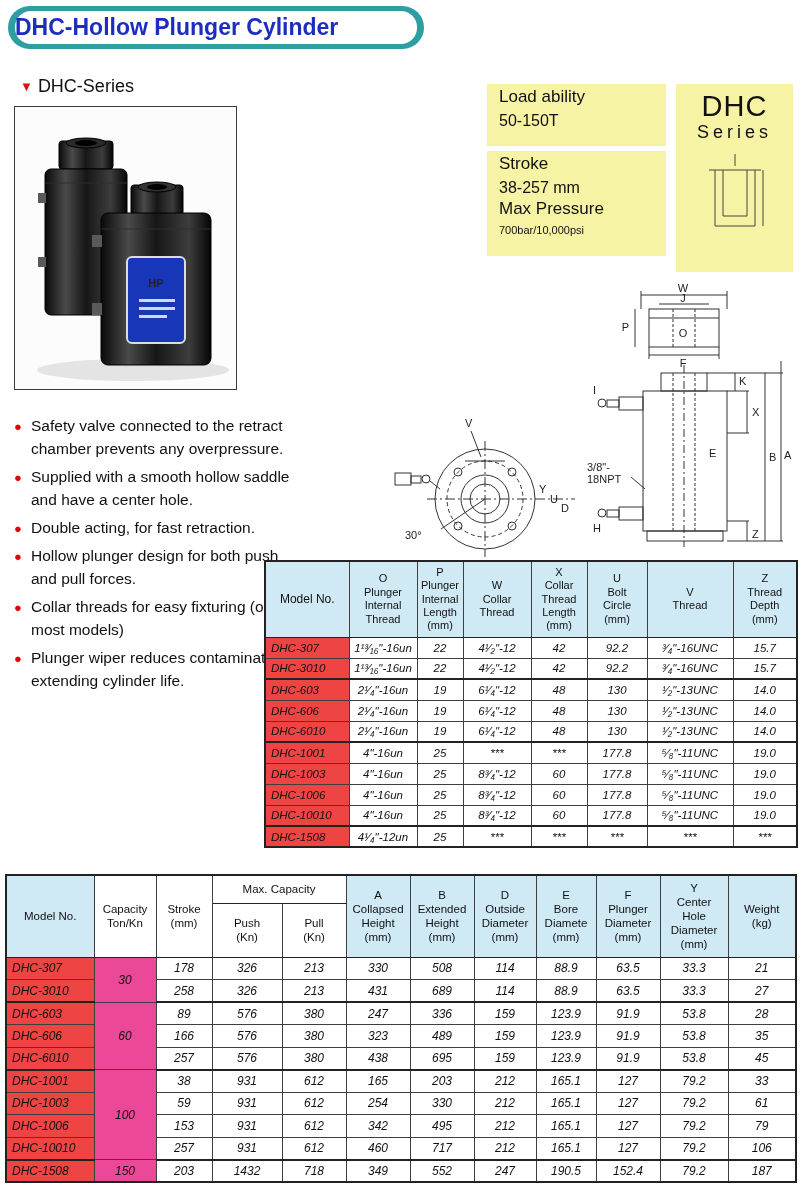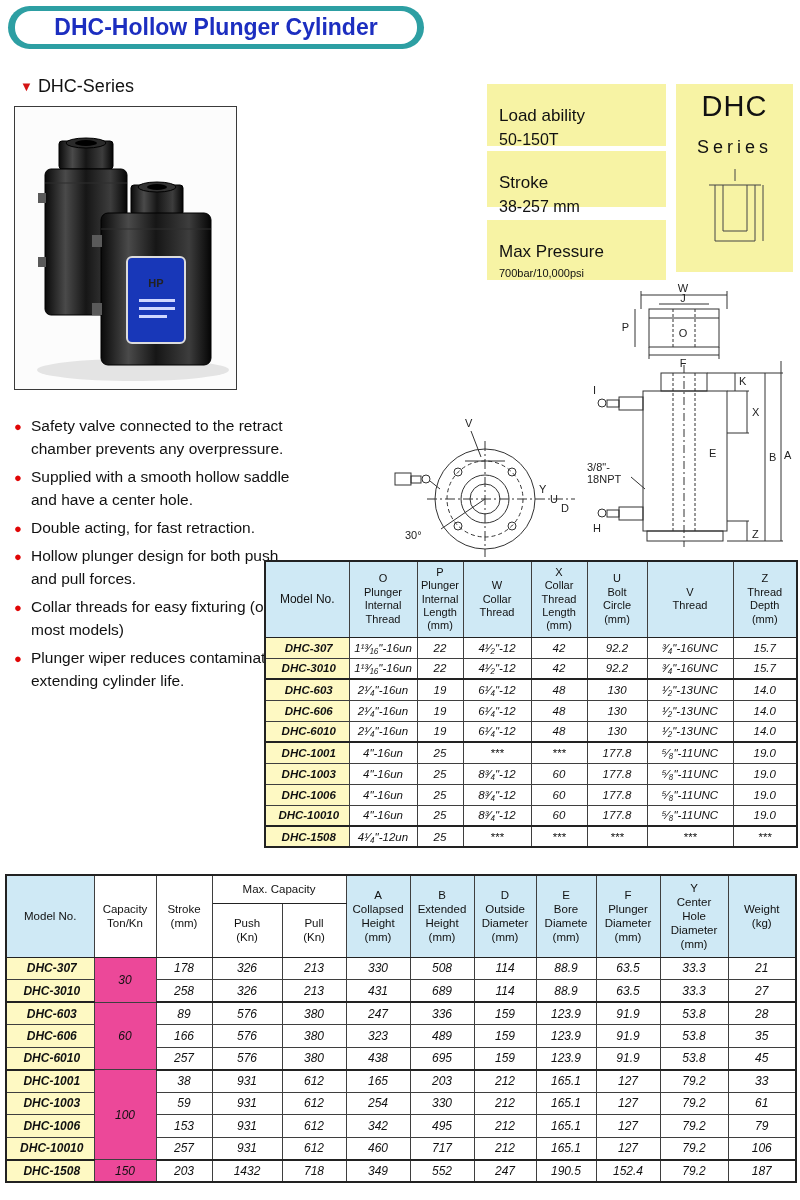--- a/index.html
+++ b/index.html
@@ -4,59 +4,59 @@
 <style>
   *{box-sizing:border-box;margin:0;padding:0}
   body{background:#fff}
   .page{position:relative;width:800px;height:1200px;background:#fff;overflow:hidden;
         font-family:"Liberation Sans","DejaVu Sans",sans-serif;color:#111}
 
   
   .header-pill{position:absolute;left:8px;top:6px;width:416px;height:43px;background:#2d9fa3;
                border-radius:22px;padding:5px 7px}
   .header-inner{width:100%;height:100%;background:#fff;border-radius:16px;
-                display:flex;align-items:center;justify-content:center}
+                display:flex;align-items:center;justify-content:flex-start}
   .header-title{font-size:23px;font-weight:700;color:#1c2ec0}
 
   .series-heading{position:absolute;left:20px;top:76px;font-size:18px;display:flex;align-items:center}
   .series-heading .tri{color:#d41414;font-size:13px;margin-right:5px}
 
   .photo-frame{position:absolute;left:14px;top:106px;width:223px;height:284px;
                border:1px solid #3a3a3a;background:#fcfcfc}
   .photo-frame svg{width:100%;height:100%;display:block}
 
-  .info-box{position:absolute;left:487px;width:179px;background:#f7f3a4;padding:22px 12px}
+  .info-box{position:absolute;left:487px;width:179px;background:#f7f3a4;padding:3px 12px}
   .info-box .label{font-size:17px}
   .info-box .value{font-size:16px;margin-top:5px}
   #info-0{top:84px;height:62px}
   #info-1{top:151px;height:56px}
-  #info-2{top:220px;height:60px}
+  #info-2{top:196px;height:60px}
   #info-2 .value{font-size:11px}
 
   .series-card{position:absolute;left:676px;top:84px;width:117px;height:188px;background:#f7f3a4;
                text-align:center;padding-top:7px}
   .series-card .big{font-size:29px;font-weight:400;letter-spacing:1px;line-height:1.05}
-  .series-card .sub{font-size:18px;letter-spacing:4px;margin-top:16px}
+  .series-card .sub{font-size:18px;letter-spacing:4px;margin-top:1px}
   .series-card svg{margin-top:9px}
 
   .features{position:absolute;left:14px;top:414px;width:278px}
   .feature{position:relative;padding-left:17px;font-size:15.5px;line-height:23px;margin-bottom:5px}
   .feature .dot{position:absolute;left:0;top:1px;color:#e00505;font-size:13px}
 
   .top-diagram{position:absolute;left:393px;top:415px;width:186px;height:143px}
   .front-diagram{position:absolute;left:585px;top:281px;width:212px;height:277px}
   svg text{font-family:"Liberation Sans","DejaVu Sans",sans-serif;font-size:11px;fill:#222}
 
   table{border-collapse:collapse;table-layout:fixed}
   th,td{border:1px solid #3f3f3f;overflow:hidden}
   th{background:#cfe9f5;font-weight:400;font-size:11px;line-height:1.22;white-space:pre-line;
      text-align:center;vertical-align:middle;padding:2px 1px}
   th.white-head{background:#fff}
   td{font-size:11.5px;font-style:italic;text-align:center;height:21px;padding:0 2px}
-  .model-cell{background:#fef9c3;font-weight:700;text-align:center;padding-left:5px}
+  .model-cell{background:#ef4444;font-weight:400;text-align:left;padding-left:5px}
   .capacity-cell{background:#ec4899}
   tr.group-end td{border-bottom:2.5px solid #222}
   thead th{border-bottom:1.5px solid #222}
 
   .spec-table{position:absolute;left:264px;top:560px;width:532px;border:2px solid #222}
   .spec-table th{height:76px}
   .spec-table th:first-child{font-size:12px}
 
   .cap-table{position:absolute;left:5px;top:874px;width:790px;border:2px solid #222}
   .cap-table th{font-size:11.5px}

